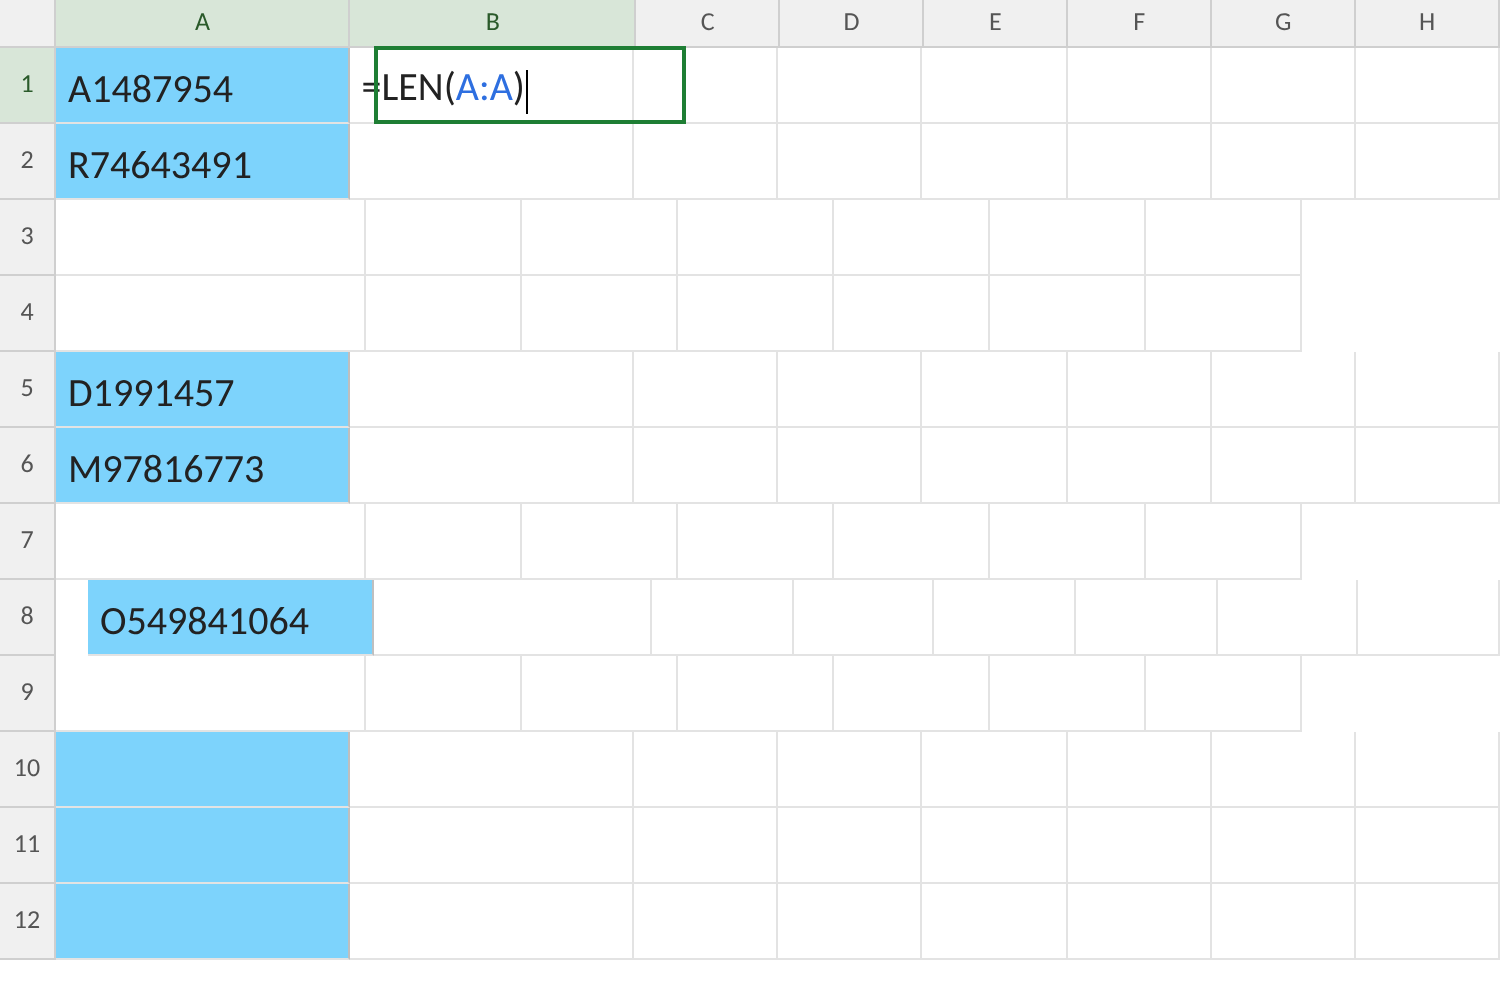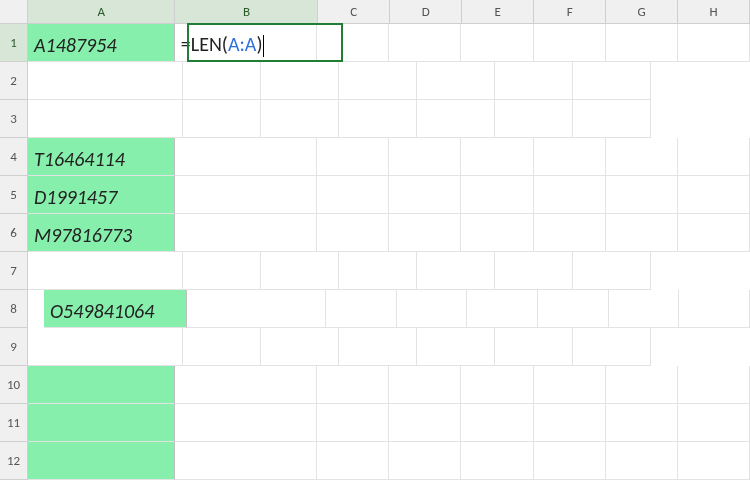--- a/index.html
+++ b/index.html
@@ -89,22 +89,21 @@
     font-size: 20px;
     color: #222;
     padding: 4px 6px 0 6px;
     overflow: visible;
     white-space: nowrap;
     display: flex;
     align-items: center;
     position: relative;
   }
   .colA-sel {
-    background: #86efac;
-    font-style: italic;
+    background: #7dd3fc;
   }
   .colA-sep {
     border-right: 1px solid #bfbfbf;
   }
   
   .active-outline {
     position: absolute;
     border: 2px solid #1e7e34;
     pointer-events: none;
     z-index: 10;
@@ -164,39 +163,39 @@
           <span class="formula-text"><span>=LEN(</span><span class="formula-ref">A:A</span><span>)</span><span class="caret"></span></span>
         </div>
         <div class="cell" style="width: 78px; height: 38px;"></div>
         <div class="cell" style="width: 78px; height: 38px;"></div>
         <div class="cell" style="width: 78px; height: 38px;"></div>
         <div class="cell" style="width: 78px; height: 38px;"></div>
         <div class="cell" style="width: 78px; height: 38px;"></div>
         <div class="cell" style="width: 78px; height: 38px;"></div>
       </div>
       <div class="row" style="height: 38px;">
-        <div class="cell" style="width: 155px; height: 38px;"></div>
-        <div class="cell" style="width: 78px; height: 38px;"></div>
-        <div class="cell" style="width: 78px; height: 38px;"></div>
-        <div class="cell" style="width: 78px; height: 38px;"></div>
-        <div class="cell" style="width: 78px; height: 38px;"></div>
-        <div class="cell" style="width: 78px; height: 38px;"></div>
-        <div class="cell" style="width: 78px; height: 38px;"></div>
-      </div>
-      <div class="row" style="height: 38px;">
-        <div class="cell" style="width: 155px; height: 38px;"></div>
-        <div class="cell" style="width: 78px; height: 38px;"></div>
-        <div class="cell" style="width: 78px; height: 38px;"></div>
-        <div class="cell" style="width: 78px; height: 38px;"></div>
-        <div class="cell" style="width: 78px; height: 38px;"></div>
-        <div class="cell" style="width: 78px; height: 38px;"></div>
-        <div class="cell" style="width: 78px; height: 38px;"></div>
-      </div>
-      <div class="row" style="height: 38px;">
-        <div class="cell colA-sel colA-sep" style="width: 160px; height: 38px;">T16464114</div>
+        <div class="cell colA-sel colA-sep" style="width: 160px; height: 38px;">R74643491</div>
+        <div class="cell" style="width: 155px; height: 38px;"></div>
+        <div class="cell" style="width: 78px; height: 38px;"></div>
+        <div class="cell" style="width: 78px; height: 38px;"></div>
+        <div class="cell" style="width: 78px; height: 38px;"></div>
+        <div class="cell" style="width: 78px; height: 38px;"></div>
+        <div class="cell" style="width: 78px; height: 38px;"></div>
+        <div class="cell" style="width: 78px; height: 38px;"></div>
+      </div>
+      <div class="row" style="height: 38px;">
+        <div class="cell" style="width: 155px; height: 38px;"></div>
+        <div class="cell" style="width: 78px; height: 38px;"></div>
+        <div class="cell" style="width: 78px; height: 38px;"></div>
+        <div class="cell" style="width: 78px; height: 38px;"></div>
+        <div class="cell" style="width: 78px; height: 38px;"></div>
+        <div class="cell" style="width: 78px; height: 38px;"></div>
+        <div class="cell" style="width: 78px; height: 38px;"></div>
+      </div>
+      <div class="row" style="height: 38px;">
         <div class="cell" style="width: 155px; height: 38px;"></div>
         <div class="cell" style="width: 78px; height: 38px;"></div>
         <div class="cell" style="width: 78px; height: 38px;"></div>
         <div class="cell" style="width: 78px; height: 38px;"></div>
         <div class="cell" style="width: 78px; height: 38px;"></div>
         <div class="cell" style="width: 78px; height: 38px;"></div>
         <div class="cell" style="width: 78px; height: 38px;"></div>
       </div>
       <div class="row" style="height: 38px;">
         <div class="cell colA-sel colA-sep" style="width: 160px; height: 38px;">D1991457</div>

